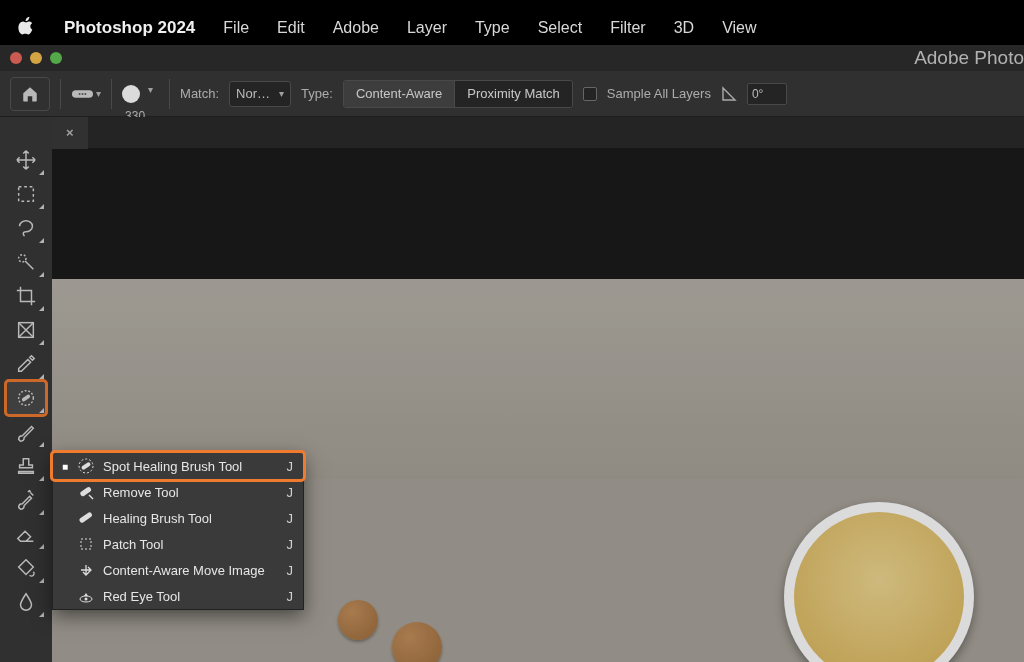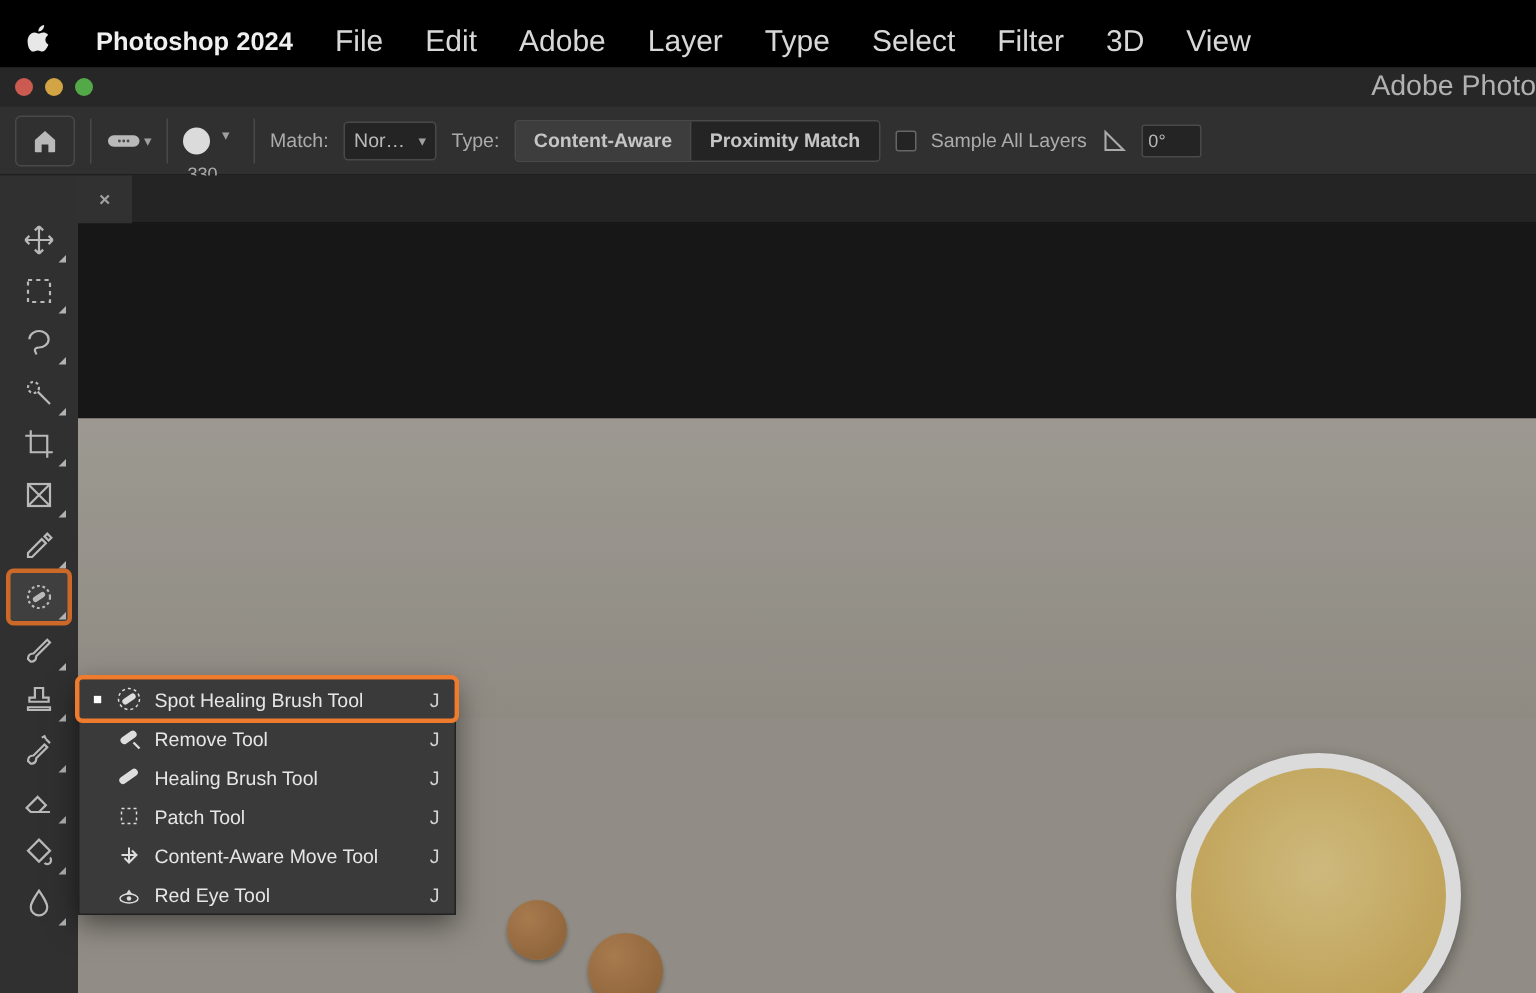--- a/index.html
+++ b/index.html
@@ -2,21 +2,21 @@
 <html><head>
 <meta charset="utf-8">
 <style>
   * { margin: 0; padding: 0; box-sizing: border-box; font-family: -apple-system, "Helvetica Neue", Arial, sans-serif; }
   html, body { width: 1024px; height: 662px; background: #000; color: #d0d0d0; overflow: hidden; }
 
   
   .mac-menu { height: 56px; display: flex; align-items: center; gap: 28px; padding: 0 18px; background: #000; }
   .apple-logo { width: 18px; height: 20px; fill: #e8e8e8; }
   .mac-app { font-weight: 700; font-size: 17px; color: #f0f0f0; }
-  .mac-item { font-size: 20px; color: #d8d8d8; cursor: default; }
+  .mac-item { font-size: 16px; color: #d8d8d8; cursor: default; }
 
   
   .app-window { position: absolute; left: 0; top: 44px; right: 0; bottom: 0; background: #2e2e2e; border-top: 1px solid #000; }
   .titlebar { height: 26px; background: #2e2e2e; display: flex; align-items: center; padding: 0 10px; position: relative; }
   .traffic { display: flex; gap: 8px; }
   .traffic span { width: 12px; height: 12px; border-radius: 50%; display: block; }
   .t-red { background: #ed6a5e; }
   .t-yel { background: #f5bf4f; }
   .t-grn { background: #61c554; }
   .win-title { position: absolute; right: 0; top: 0; height: 26px; line-height: 26px; font-size: 19px; color: #cfcfcf; padding-right: 0; }
@@ -29,21 +29,21 @@
   .tool-thumb { width: 30px; height: 24px; display: flex; align-items: center; justify-content: center; }
   .brush-thumb svg { width: 24px; height: 14px; }
   .caret { font-size: 10px; color: #bbb; margin-left: 2px; }
   .brush-circle { width: 18px; height: 18px; border-radius: 50%; background: #fff; }
   .brush-num { font-size: 12px; color: #c8c8c8; margin-top: 20px; margin-left: -34px; position: relative; top: 12px; }
   .brush-block { display: flex; align-items: center; gap: 6px; position: relative; }
   .brush-block .caret { margin-top: -8px; }
   .label { font-size: 13px; color: #c8c8c8; }
   .combo { height: 26px; background: #2b2b2b; border: 1px solid #555; border-radius: 3px; display: flex; align-items: center; padding: 0 6px; gap: 2px; font-size: 13px; color: #d8d8d8; min-width: 62px; justify-content: space-between; }
   .seg-group { display: flex; border: 1px solid #555; border-radius: 3px; overflow: hidden; }
-  .seg { height: 26px; padding: 0 12px; display: flex; align-items: center; font-size: 13px; color: #e6e6e6; background: #2b2b2b; border-right: 1px solid #555; font-weight: bold; }
+  .seg { height: 26px; padding: 0 12px; display: flex; align-items: center; font-size: 13px; color: #e6e6e6; background: #2b2b2b; border-right: 1px solid #555; }
   .seg:last-child { border-right: none; }
   .seg.active { background: #474747; }
   .chk { width: 14px; height: 14px; border: 1px solid #777; border-radius: 2px; background: #2b2b2b; }
   .angle-ico { width: 16px; height: 16px; }
   .angle-field { width: 40px; height: 22px; background: #2b2b2b; border: 1px solid #555; border-radius: 2px; font-size: 12px; color: #d8d8d8; display: flex; align-items: center; padding: 0 4px; }
 
   
   .tab-strip { position: absolute; left: 52px; top: 72px; right: 0; height: 32px; background: #2a2a2a; display: flex; align-items: center; border-bottom: 1px solid #1a1a1a; }
   .tab { height: 32px; display: flex; align-items: center; gap: 10px; padding: 0 14px; background: #3a3a3a; font-size: 14px; color: #e2e2e2; font-weight: 600;}
   .tab .close { font-size: 13px; color: #bbb; }
@@ -322,21 +322,21 @@
       <span class="name">Patch Tool</span>
       <span class="key">J</span>
     </div>
     <div class="fly-item">
       <span class="mark"></span>
       <span class="ico">
           <svg viewBox="0 0 18 18">
             <path d="M4 9h10M11 6l3 3-3 3M9 4v10M6 11l3 3 3-3" fill="none" stroke="#ddd" stroke-width="1.3"></path>
           </svg>
         </span>
-      <span class="name">Content-Aware Move Tool</span>
+      <span class="name">Content-Aware Move Image</span>
       <span class="key">J</span>
     </div>
     <div class="fly-item">
       <span class="mark"></span>
       <span class="ico">
           <svg viewBox="0 0 18 18">
             <path d="M9 6l-2 3h4z" fill="#ddd"></path>
             <ellipse cx="9" cy="12" rx="6" ry="3" fill="none" stroke="#ddd"></ellipse>
             <circle cx="9" cy="12" r="1.5" fill="#ddd"></circle>
           </svg>

